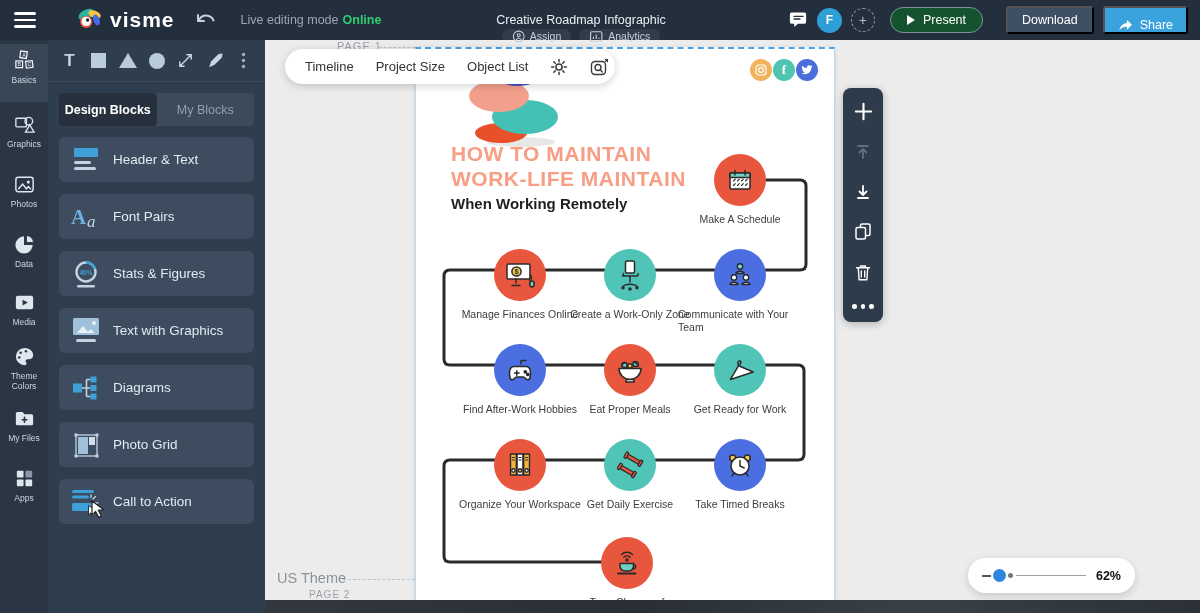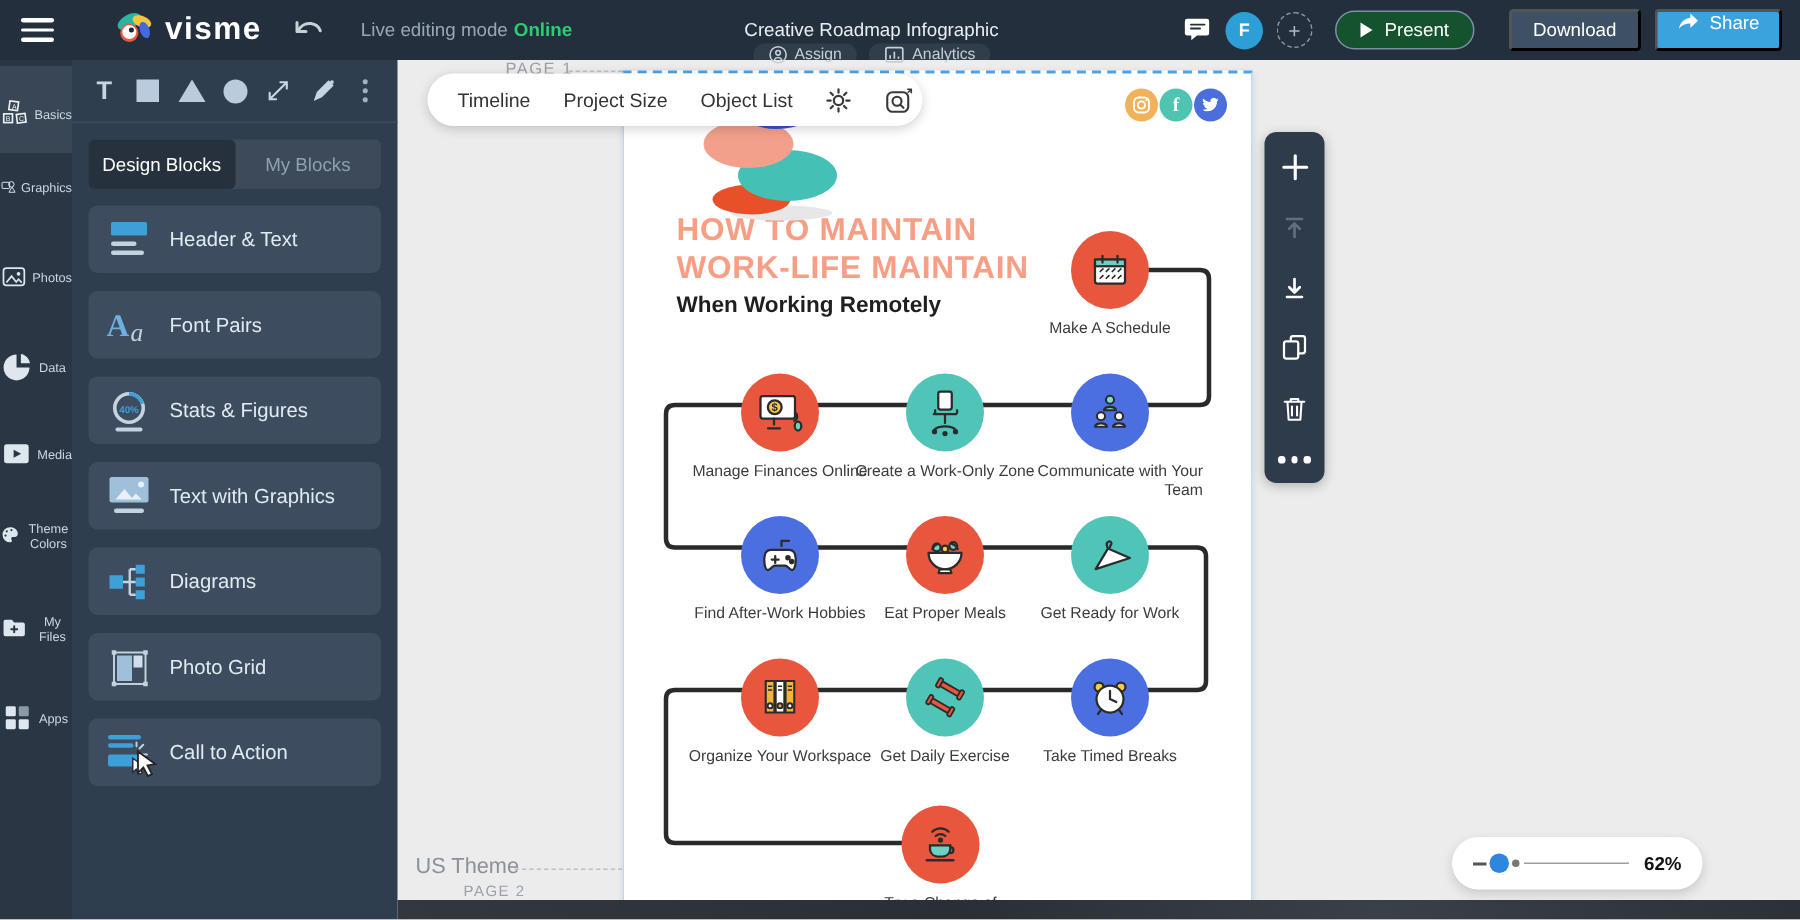--- a/index.html
+++ b/index.html
@@ -20,39 +20,39 @@
   .tb-center{position:absolute;left:581px;transform:translateX(-50%);top:0;height:56px;display:flex;flex-direction:column;align-items:center;justify-content:center;gap:2px}
   .doc-title{color:#e9eef3;font-size:12.5px;white-space:nowrap}
   .tb-pills{display:flex;gap:8px}
   .tb-pill{display:flex;align-items:center;gap:5px;background:rgba(255,255,255,0.07);border-radius:9px;padding:1px 10px;color:#c6cfd8;font-size:10.5px;cursor:pointer}
   .tb-right{position:absolute;right:0;top:0;height:40px;display:flex;align-items:center;gap:9px;padding-right:12px}
   .avatar{width:25px;height:25px;border-radius:50%;background:#2d9fd6;color:#fff;font-size:12px;font-weight:bold;display:flex;align-items:center;justify-content:center}
   .add-collab{width:24px;height:24px;border-radius:50%;border:1.4px dashed #8a98a6;color:#aeb9c4;font-size:14px;display:flex;align-items:center;justify-content:center;cursor:pointer}
   .btn-present{display:flex;align-items:center;gap:8px;background:#14532d;border:1.4px solid #7d90a2;border-radius:14px;height:26px;padding:0 16px;color:#fff;font-size:12.5px;cursor:pointer;margin-left:6px}
   .play-tri{width:0;height:0;border-left:8px solid #fff;border-top:5px solid transparent;border-bottom:5px solid transparent}
   .btn-download{background:#3e5064;border-radius:3px;height:28px;display:flex;align-items:center;padding:0 14px;color:#fff;font-size:12.5px;cursor:pointer;margin-left:14px}
-  .btn-share{background:#3aa2dc;border-radius:3px;height:28px;display:flex;align-items:flex-start;gap:7px;padding:0 13px;color:#fff;font-size:12.5px;cursor:pointer}
+  .btn-share{background:#3aa2dc;border-radius:3px;height:28px;display:flex;align-items:flex-end;gap:7px;padding:0 13px;color:#fff;font-size:12.5px;cursor:pointer}
 
   
   .iconbar{position:absolute;left:0;top:40px;width:48px;height:573px;background:#2a3644;z-index:40}
-  .sb-item{position:absolute;left:0;width:48px;display:flex;flex-direction:row;align-items:center;gap:3px;cursor:pointer;padding-top:5px}
+  .sb-item{position:absolute;left:0;width:48px;display:flex;flex-direction:column;align-items:center;gap:3px;cursor:pointer;padding-top:5px}
   .sb-item.active{background:#384655;height:58px}
   .sb-label{font-size:8.5px;color:#cdd7e0;text-align:center;line-height:10px}
 
   
   .panel{position:absolute;left:48px;top:40px;width:217px;height:573px;background:#2f3e4f;z-index:40}
   .tools{height:42px;display:flex;align-items:center;gap:0;padding:0 8px;justify-content:space-between;border-bottom:1px solid #3d4c5c}
   .tool{width:27px;height:28px;display:flex;align-items:center;justify-content:center;cursor:pointer}
   .tool-T{color:#c7d5e3;font-size:17px;font-weight:bold}
   .tool-sq{width:15px;height:15px;background:#b9cbdc}
   .tool-tri{width:0;height:0;border-left:9px solid transparent;border-right:9px solid transparent;border-bottom:15px solid #b9cbdc}
   .tool-ci{width:16px;height:16px;border-radius:50%;background:#b9cbdc}
   .tabs{margin:11px 11px 0 11px;background:#3c4a5a;border-radius:4px;display:flex;height:33px}
   .tab{flex:1;display:flex;align-items:center;justify-content:center;font-size:12.5px;color:#8fa0b0;cursor:pointer;border-radius:4px}
-  .tab.active{background:#27313e;color:#fff;font-weight:normal}
+  .tab.active{background:#27313e;color:#fff;font-weight:bold}
   .cards{margin-top:11px;display:flex;flex-direction:column;gap:12px;padding:0 11px}
   .card{background:#3d4d5f;border-radius:6px;height:45px;display:flex;align-items:center;cursor:pointer}
   .card-ic{width:54px;display:flex;align-items:center;justify-content:center}
   .card-label{color:#e2eaf2;font-size:13.5px;font-weight:normal}
 
   
   .canvas{position:absolute;left:265px;top:40px;width:935px;height:487px;background:#ececec;z-index:10}
   .page1-label{position:absolute;left:72px;top:0;font-size:11px;color:#9aa0a8;letter-spacing:1px}
   .dash-gray{position:absolute;left:114px;top:7px;width:36px;border-top:1.5px dashed #b9c2cc}
   .page{position:absolute;left:150px;top:7px;width:420px;height:553px;background:#fff;border-top:2px dashed #4aa3e8;border-left:1px solid #bcd8ef;border-right:1px solid #bcd8ef;overflow:hidden;box-shadow:0 1px 4px rgba(0,0,0,0.12)}
@@ -62,21 +62,21 @@
   .usdash{position:absolute;left:78px;top:539px;width:72px;border-top:1.5px dashed #b9c2cc}
   .page2-label{position:absolute;left:44px;top:549px;font-size:10px;color:#9aa0a8;letter-spacing:1px}
   .bottom-strip{position:absolute;left:0;top:560px;width:935px;height:13px;background:linear-gradient(90deg,#33383f,#2a2f36 40%,#3a4047 70%,#2c3138)}
 
   
   .ig-title{position:absolute;left:35px;top:92px;width:290px;font-size:21px;line-height:25px;font-weight:bold;letter-spacing:0.5px}
   .ig-sub{position:absolute;left:35px;top:146px;font-size:15px;font-weight:bold;color:#1f1f1f}
   .social{position:absolute;top:10px;width:22px;height:22px;border-radius:50%;display:flex;align-items:center;justify-content:center;cursor:pointer;color:#fff}
   .step{position:absolute;width:124px;display:flex;flex-direction:column;align-items:center;z-index:5}
   .step-circle{width:52px;height:52px;border-radius:50%;display:flex;align-items:center;justify-content:center}
-  .step-label{margin-top:7px;font-size:10.5px;line-height:13px;color:#3c3c3c;text-align:right}
+  .step-label{margin-top:7px;font-size:10.5px;line-height:13px;color:#3c3c3c;text-align:left}
   .connector{position:absolute;left:0;top:0;z-index:1}
   .stones{position:absolute;left:25px;top:0;z-index:2}
 
   
   .rtoolbar{position:absolute;left:578px;top:48px;width:40px;height:234px;background:#2e3b4a;border-radius:8px;box-shadow:0 2px 8px rgba(0,0,0,0.25);display:flex;flex-direction:column;align-items:center;justify-content:space-between;padding:13px 0;z-index:35}
   .rt-btn{cursor:pointer;display:flex;align-items:center;justify-content:center}
   .rt-dots{display:flex;gap:4px}
   .rt-dots i{width:4.5px;height:4.5px;border-radius:50%;background:#fff}
 
   

